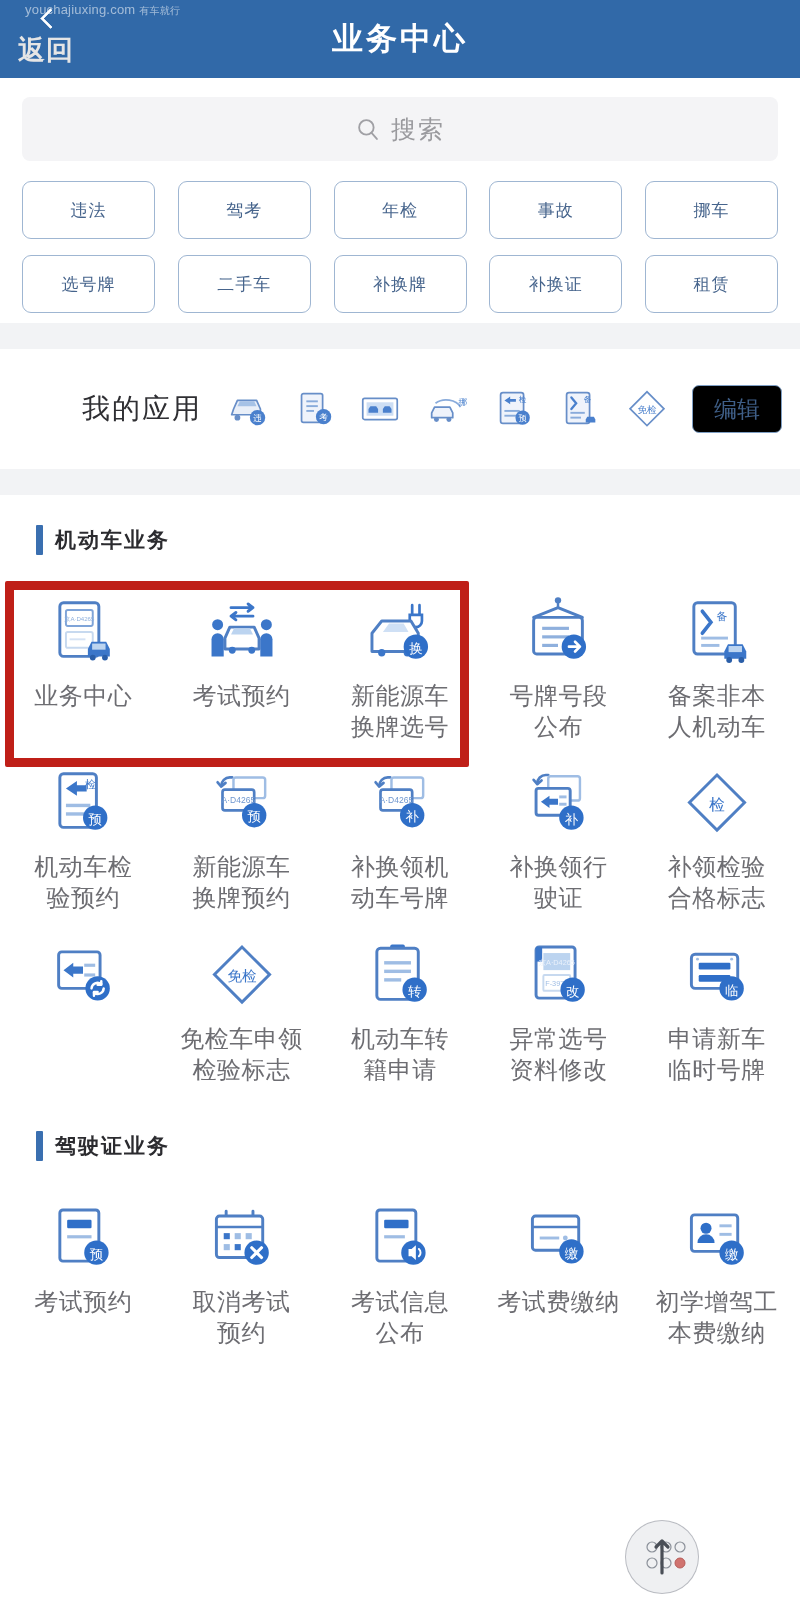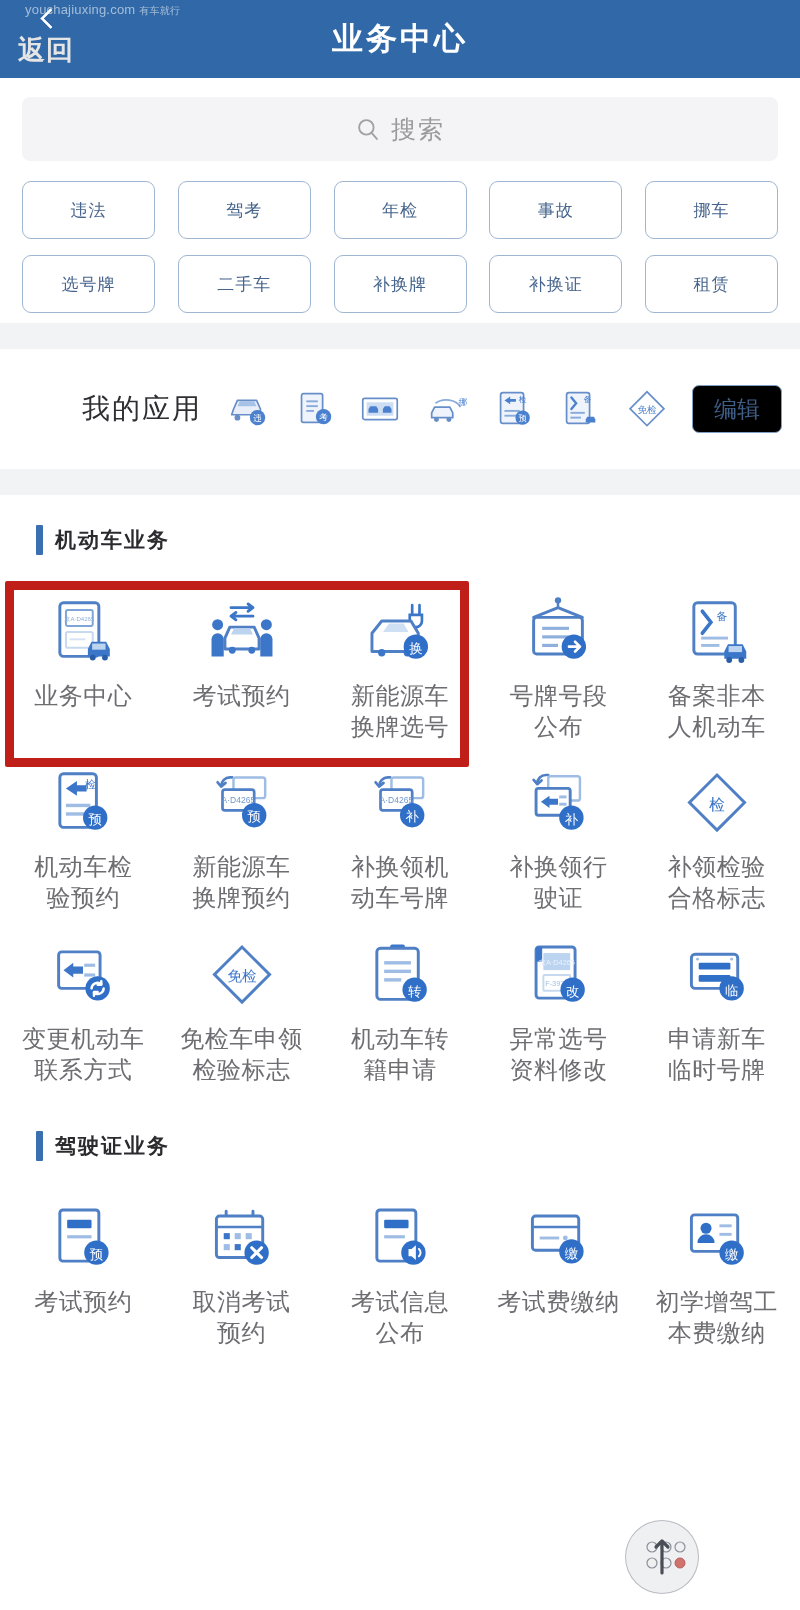--- a/index.html
+++ b/index.html
@@ -380,21 +380,20 @@
         <div class="tile">
           <svg class="tile-ico" viewBox="0 0 64 64">
             <rect x="12" y="13" width="34" height="30" rx="2.5" fill="#fff" stroke="#4f7fc4" stroke-width="2.4"></rect>
             <path d="M16 28l8-6v3h8v6h-8v3z" fill="#3b76c9"></path>
             <line x1="33" y1="24" x2="42" y2="24" stroke="#9fbde4" stroke-width="2.6"></line>
             <line x1="33" y1="32" x2="42" y2="32" stroke="#9fbde4" stroke-width="2.6"></line>
             <circle cx="44" cy="43" r="10" fill="#2f6fc8"></circle>
             <path d="M39 43a5 5 0 0 1 8-3.6M49 43a5 5 0 0 1-8 3.6" stroke="#fff" stroke-width="2" fill="none" stroke-linecap="round"></path>
             <path d="M47 37v3h-3M41 49v-3h3" stroke="#fff" stroke-width="2" fill="none" stroke-linecap="round" stroke-linejoin="round"></path>
           </svg>
-          <div class="tile-label">变更机动车<br>联系方式</div>
         </div>
 
         <div class="tile">
           <svg class="tile-ico" viewBox="0 0 64 64">
             <rect x="32" y="9" width="32" height="32" transform="rotate(45 32 9)" fill="#fff" stroke="#4f7fc4" stroke-width="2.4"></rect>
             <text x="32" y="37" font-size="12" fill="#3b76c9" text-anchor="middle">免检</text>
           </svg>
           <div class="tile-label">免检车申领<br>检验标志</div>
         </div>
 

